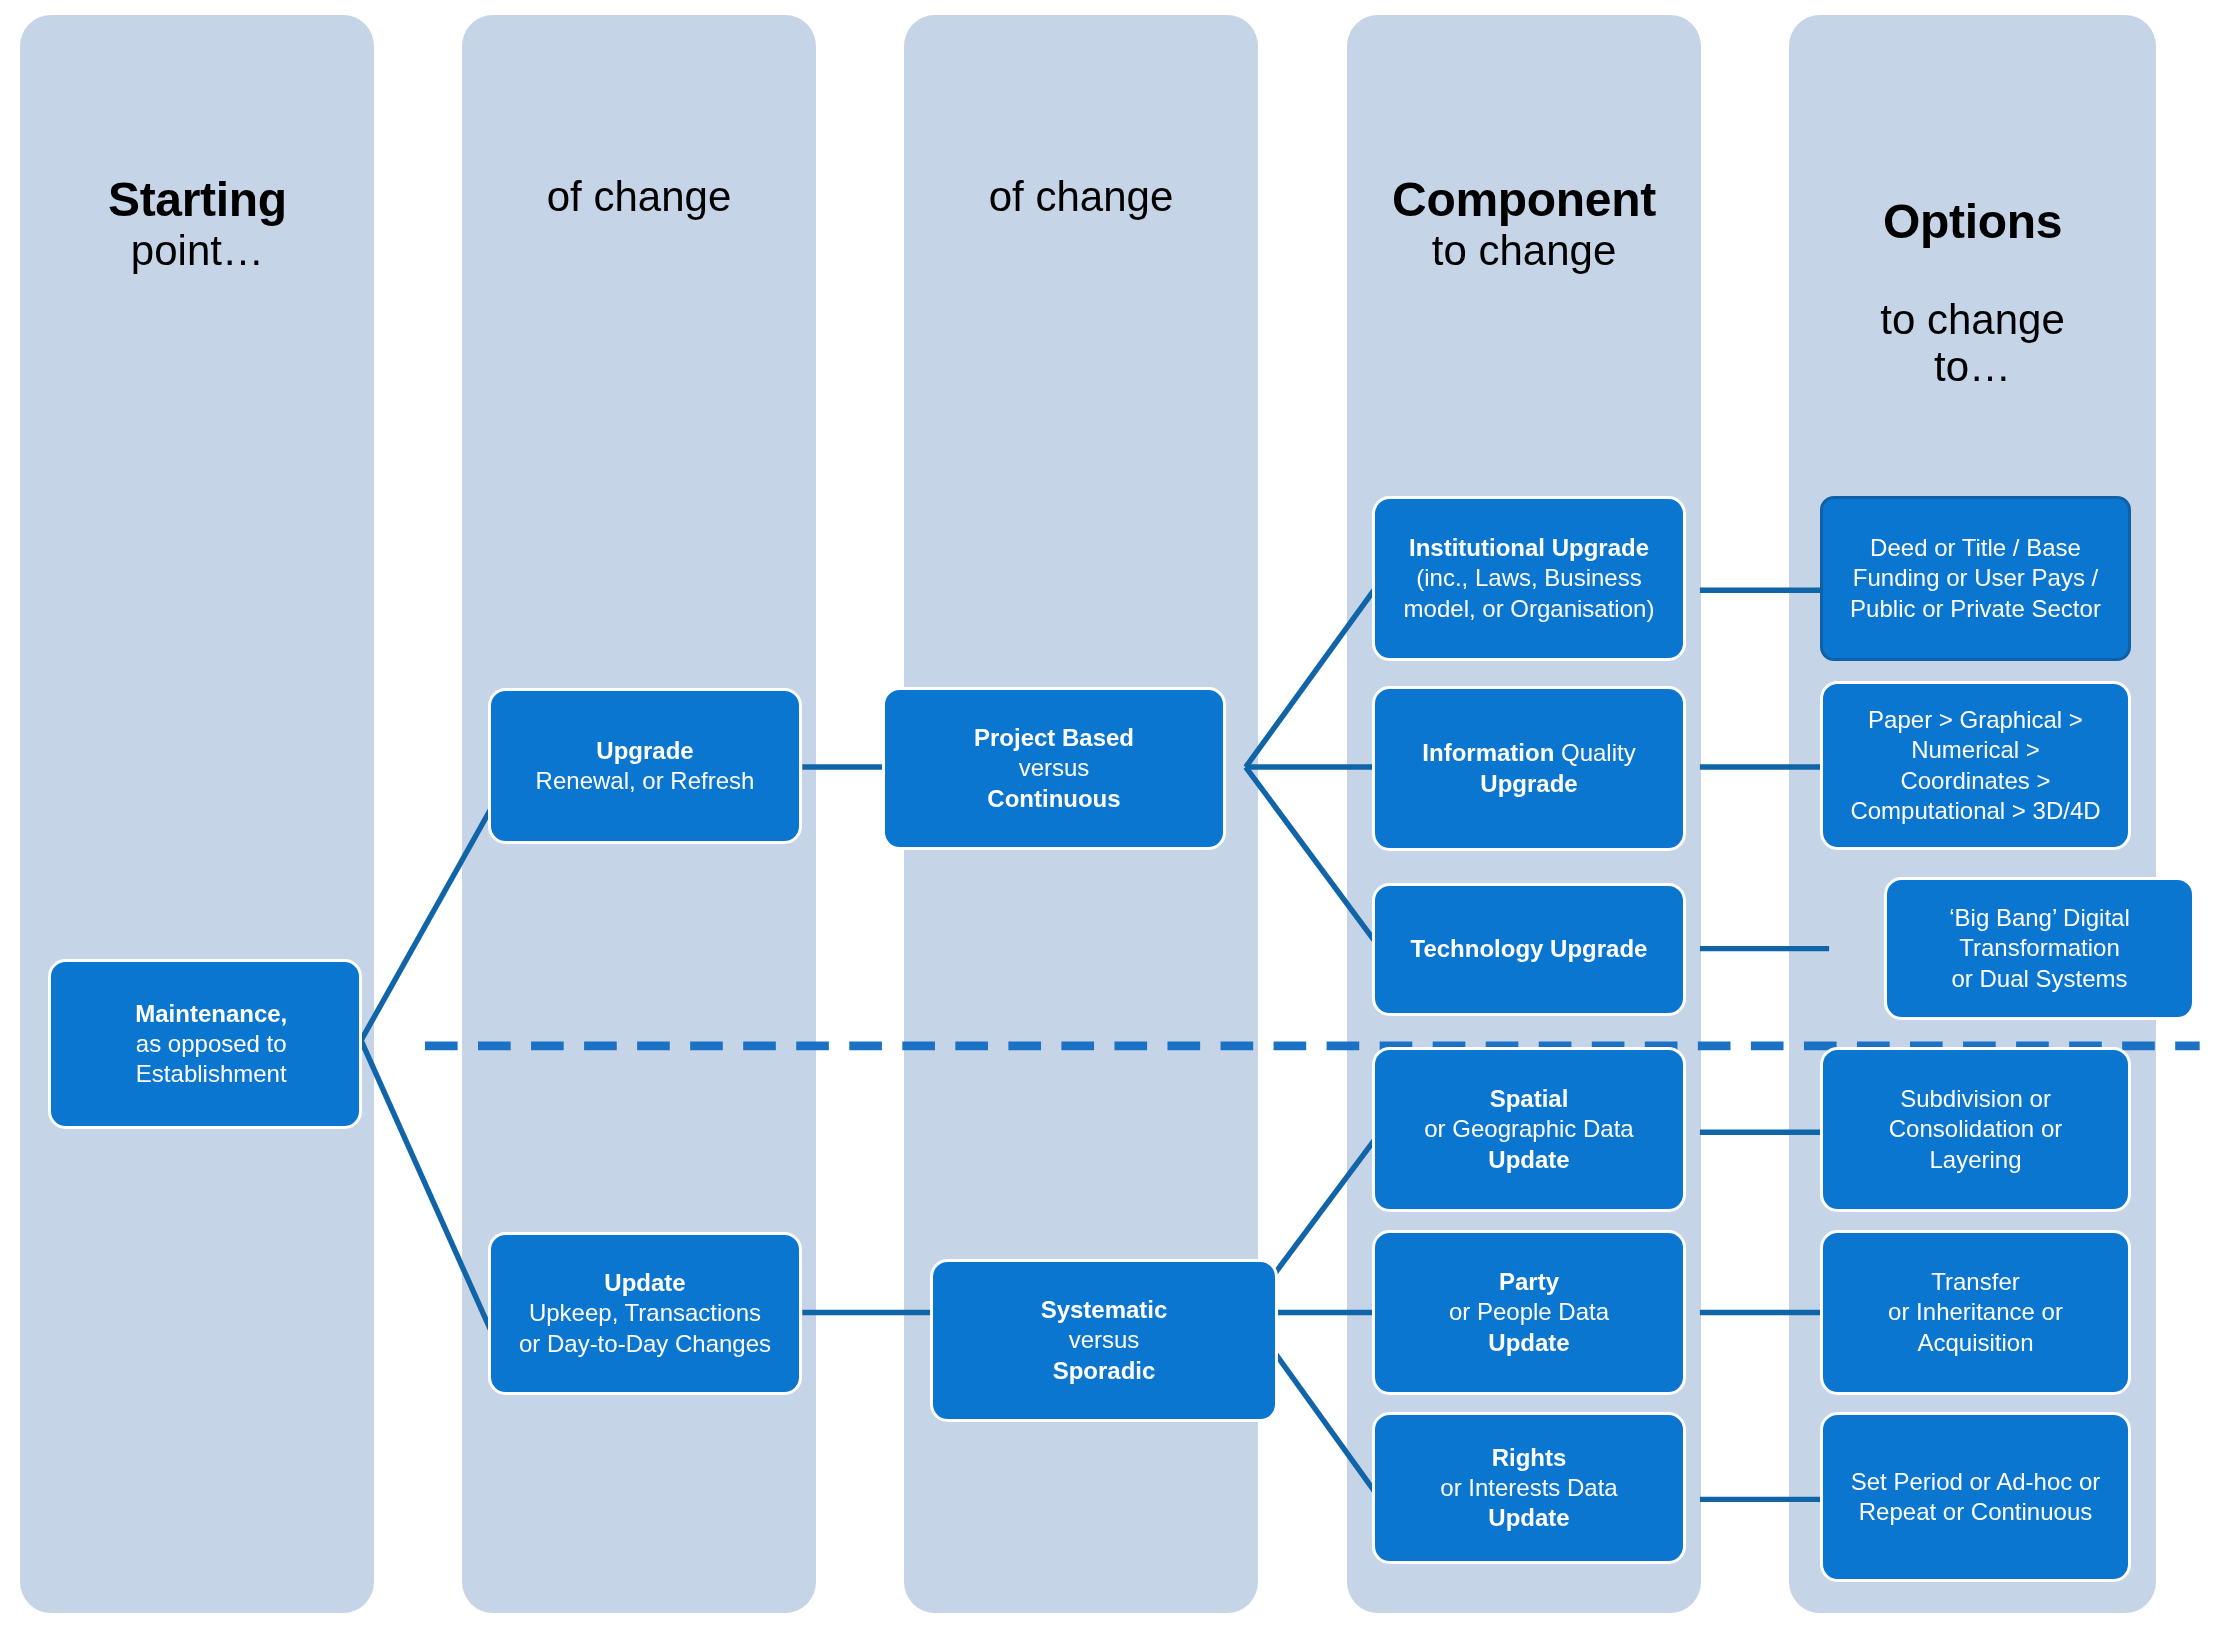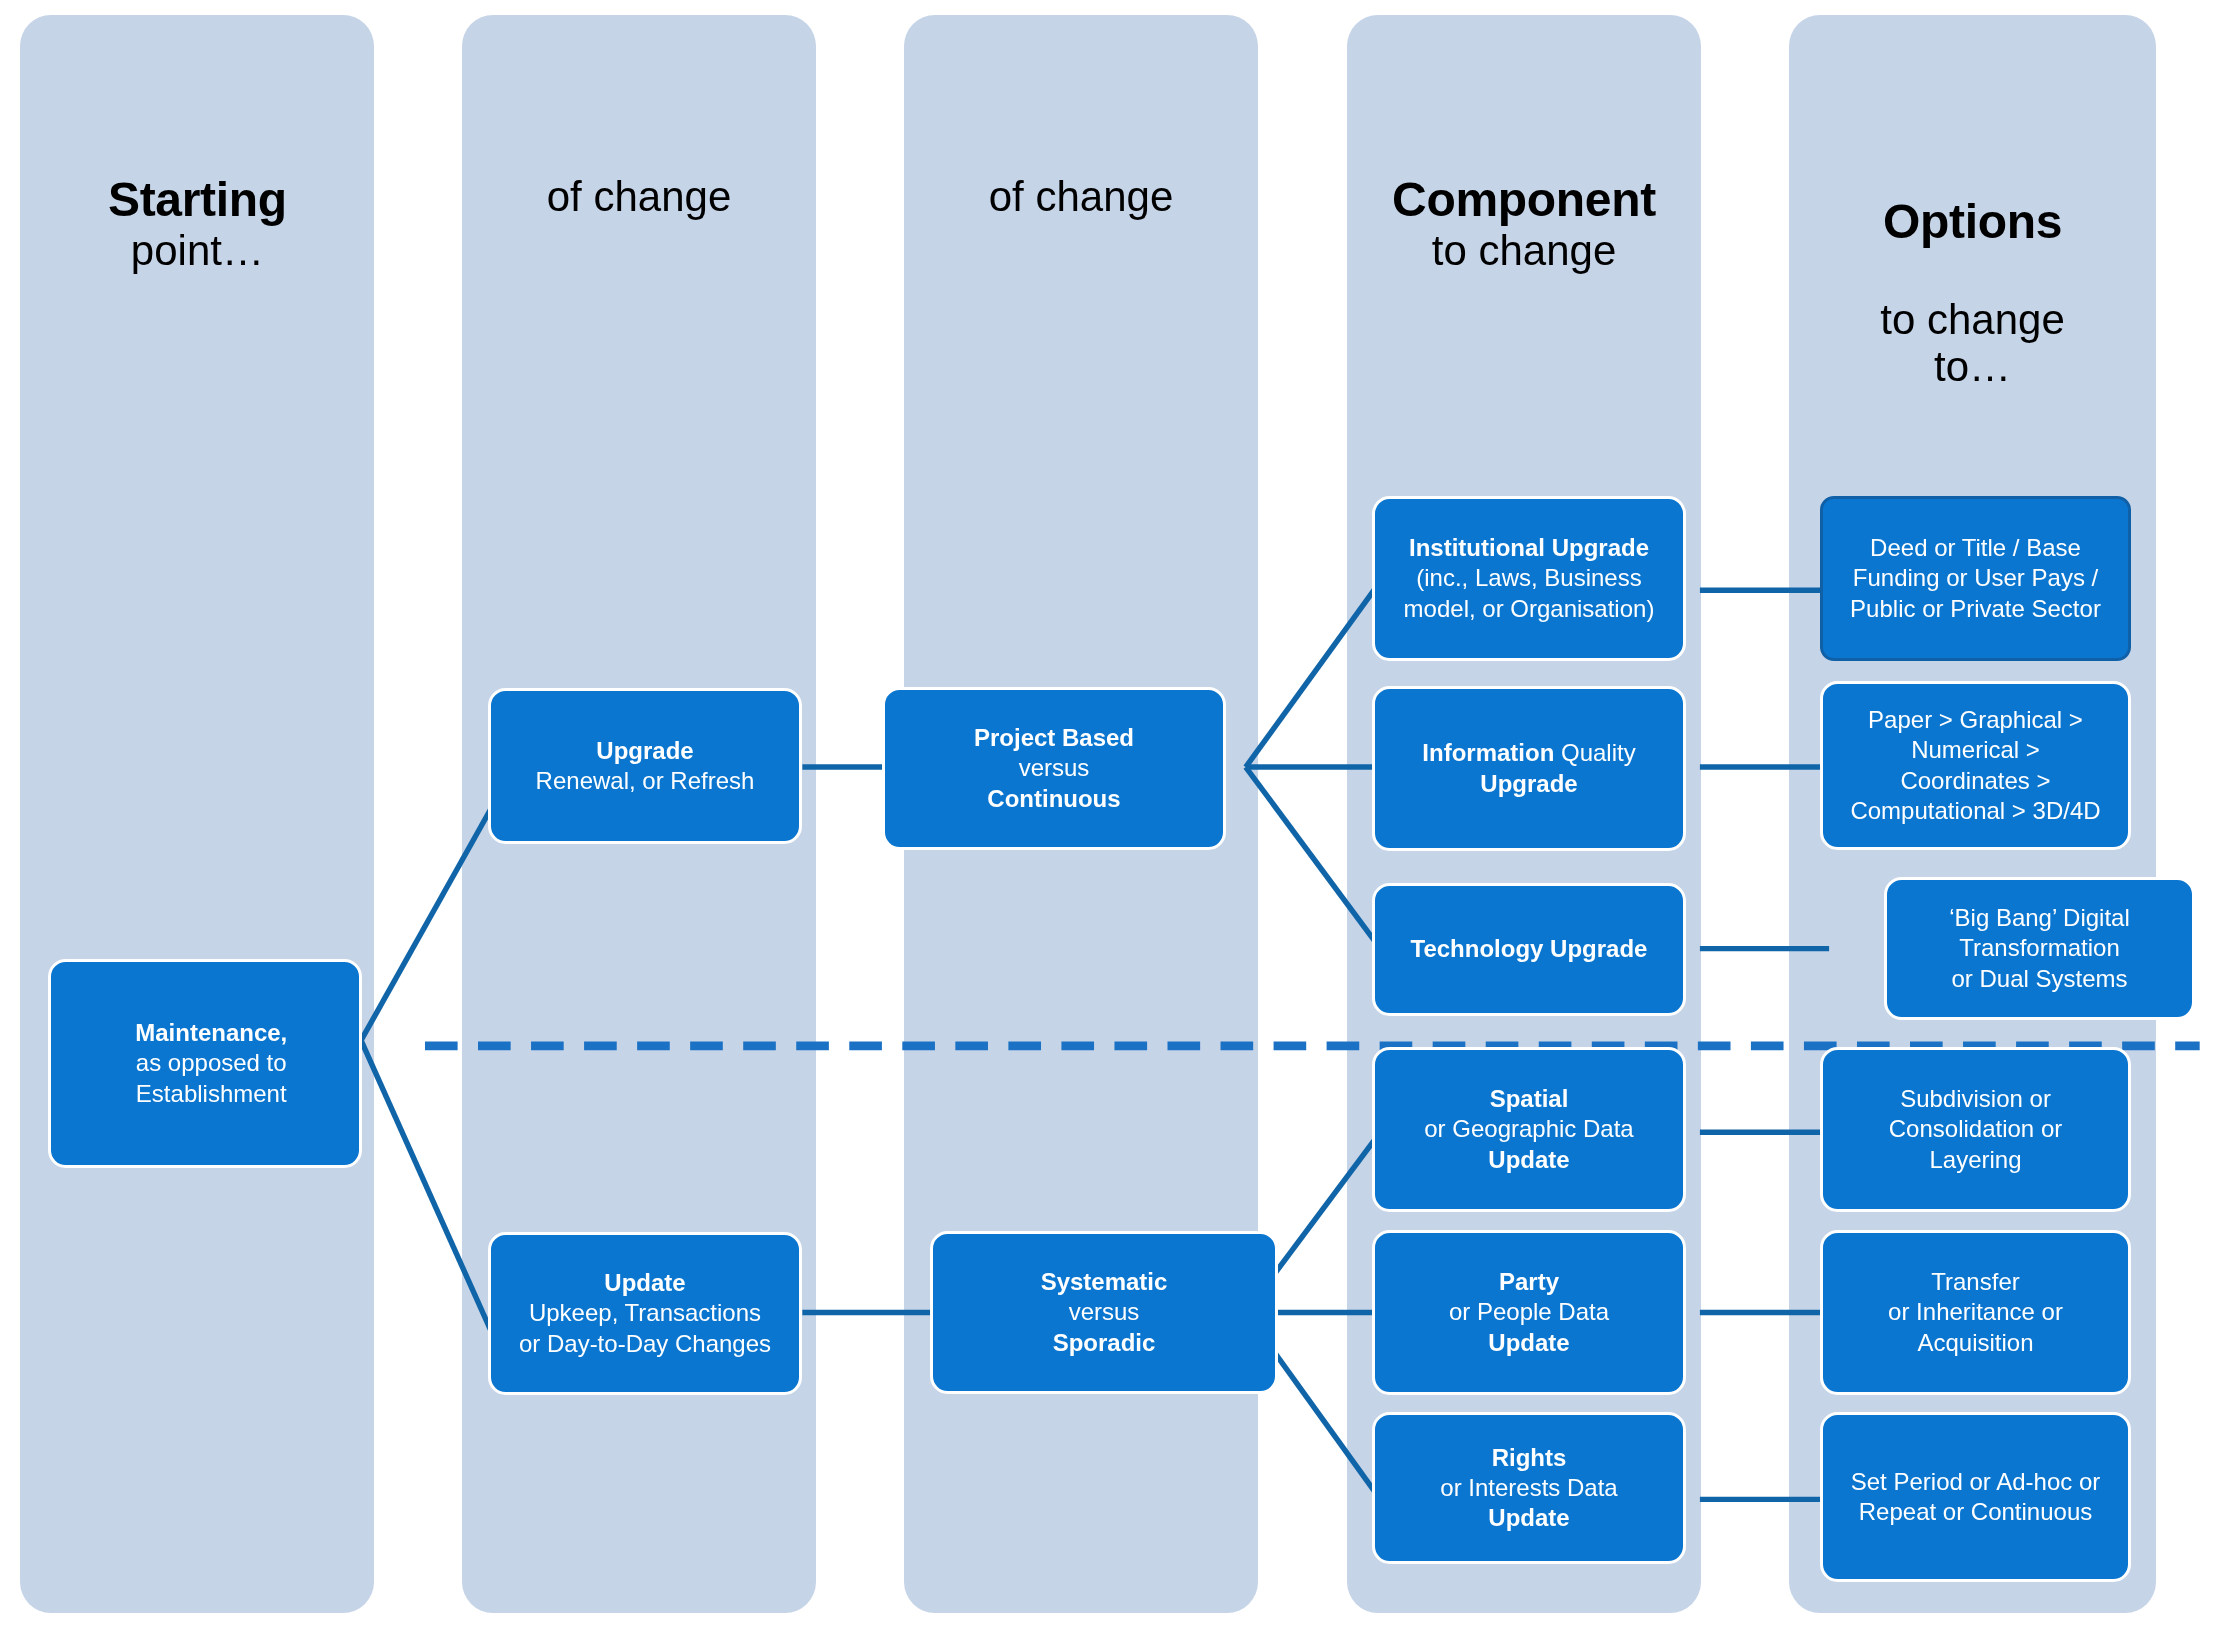--- a/index.html
+++ b/index.html
@@ -116,21 +116,21 @@
       <line x1="2500" y1="1128" x2="2690" y2="1128"></line>
       <line x1="2500" y1="1395" x2="2690" y2="1395"></line>
       <line x1="2500" y1="1665" x2="2690" y2="1665"></line>
       <line x1="2500" y1="1930" x2="2690" y2="1930"></line>
       <line x1="2500" y1="2205" x2="2690" y2="2205"></line>
     </g>
 
     <line x1="625" y1="1538" x2="3235" y2="1538" stroke="#1b72c4" stroke-width="13" stroke-dasharray="48 30" fill="none"></line>
   </svg>
 
-  <div class="node" style="left:48px;top:959px;width:314px;height:209px;padding-left:22px;">
+  <div class="node" style="left:48px;top:959px;width:314px;height:170px;padding-left:22px;">
     <div>
         <span class="ln"><b>Maintenance,</b></span>
         <span class="ln"><span class="reg">as opposed to</span></span>
         <span class="ln"><span class="reg">Establishment</span></span>
       </div>
   </div>
 
   <div class="node" style="left:488px;top:688px;width:314px;height:156px;">
     <div>
         <span class="ln"><b>Upgrade</b></span>
@@ -147,21 +147,21 @@
   </div>
 
   <div class="node" style="left:882px;top:687px;width:344px;height:163px;">
     <div>
         <span class="ln"><b>Project Based</b></span>
         <span class="ln"><span class="reg">versus</span></span>
         <span class="ln"><b>Continuous</b></span>
       </div>
   </div>
 
-  <div class="node" style="left:930px;top:1231px;width:348px;height:163px;">
+  <div class="node" style="left:930px;top:1259px;width:348px;height:163px;">
     <div>
         <span class="ln"><b>Systematic</b></span>
         <span class="ln"><span class="reg">versus</span></span>
         <span class="ln"><b>Sporadic</b></span>
       </div>
   </div>
 
   <div class="node" style="left:1372px;top:496px;width:314px;height:165px;">
     <div>
         <span class="ln"><b>Institutional Upgrade</b></span>

